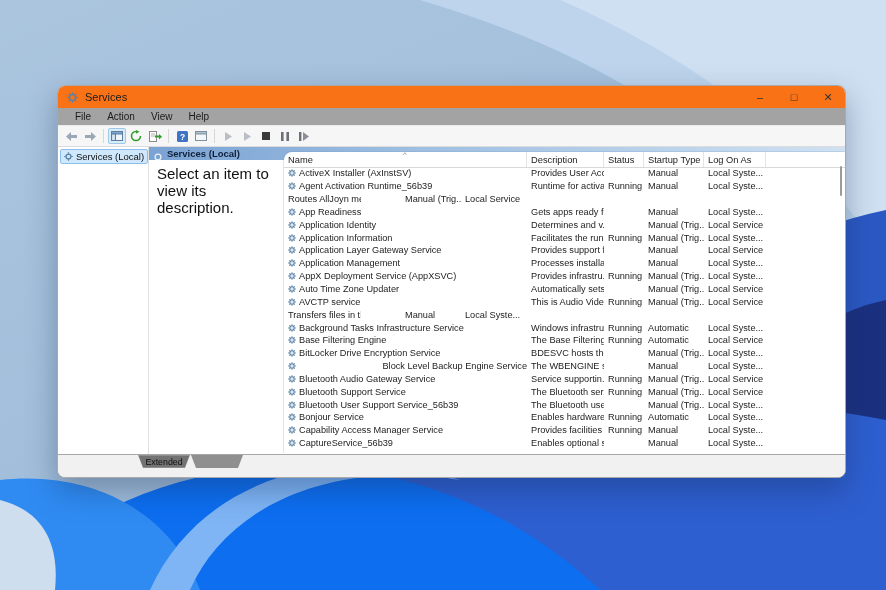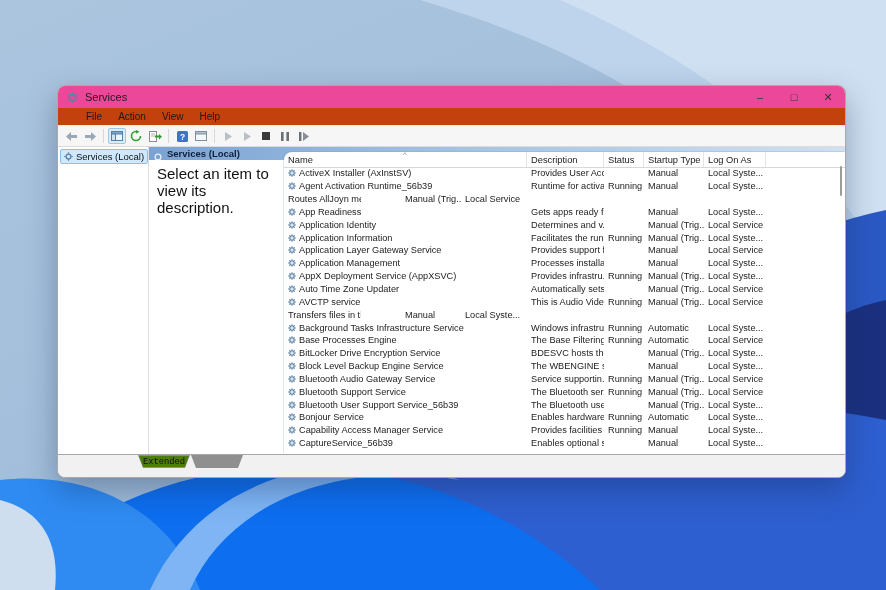--- a/index.html
+++ b/index.html
@@ -10,27 +10,27 @@
   }
   .wallpaper{position:absolute;inset:0;z-index:0;}
 
   
   .app-window{
     position:absolute;left:57px;top:85px;width:789px;height:393px;z-index:2;
     background:#f9f9f9;border:1px solid #a9a9a9;border-radius:8px;
     box-shadow:0 12px 30px rgba(20,40,80,.35);
     display:flex;flex-direction:column;overflow:hidden;box-sizing:border-box;
   }
-  .titlebar{height:22px;background:#ec4899;display:flex;align-items:center;flex:0 0 auto;}
+  .titlebar{height:22px;background:#f97316;display:flex;align-items:center;flex:0 0 auto;}
   .titlebar .app-icon{margin-left:9px;display:inline-flex;}
   .titlebar .title{font-size:11px;color:#1b1b1b;margin-left:7px;}
   .caption-buttons{margin-left:auto;display:flex;align-items:center;height:100%;}
   .caption-btn{width:34px;height:100%;display:flex;align-items:center;justify-content:center;
     font-size:11px;color:#333;cursor:default;}
-  .menubar{height:17px;background:#c2410c;border-bottom:1px solid #ececec;display:flex;align-items:center;padding-left:20px;flex:0 0 auto;text-align:center;}
+  .menubar{height:17px;background:#a3a3a3;border-bottom:1px solid #ececec;display:flex;align-items:center;padding-left:9px;flex:0 0 auto;text-align:center;}
   .menu-item{font-size:10px;color:#1b1b1b;padding:0 8px;line-height:17px;}
   .toolbar{height:20px;background:#f6f6f6;border-bottom:1px solid #dcdcdc;display:flex;align-items:center;padding-left:4px;gap:1px;flex:0 0 auto;}
   .tb-btn{width:18px;height:16px;display:flex;align-items:center;justify-content:center;border-radius:2px;}
   .tb-btn.active{background:#d9ecfa;border:1px solid #9cc9e8;box-sizing:border-box;}
   .tb-sep{width:1px;height:14px;background:#d7d7d7;margin:0 3px;}
 
   
   .app-body{flex:1 1 auto;display:flex;min-height:0;background:#fff;}
   .tree-panel{width:91px;flex:0 0 auto;background:#fff;border-right:1px solid #e0e0e0;padding-top:2px;box-sizing:border-box;}
   .tree-item{display:flex;align-items:center;gap:3px;margin:0 2px;padding:1px 3px;
@@ -54,21 +54,21 @@
   .cell{font-size:9.2px;color:#1c1c1c;white-space:nowrap;overflow:hidden;padding-left:4px;box-sizing:border-box;flex:0 0 auto;}
   .cell.name{display:flex;align-items:center;gap:3px;}
   .vscroll-thumb{position:absolute;right:3px;top:14px;width:2px;height:30px;background:#9b9b9b;border-radius:1px;}
 
   
   .tab-strip{height:16px;background:#f1f1f1;border-top:1px solid #a7a7a7;flex:0 0 auto;display:flex;align-items:flex-start;padding-left:80px;position:relative;}
   .tab-outer{height:13px;margin-right:1px;background:#8f8f8f;
     clip-path:polygon(0 0,100% 0,calc(100% - 5px) 100%,5px 100%);padding:0;position:relative;}
   .tab-inner{position:absolute;inset:1px;clip-path:polygon(0 0,100% 0,calc(100% - 4px) 100%,4px 100%);
     display:flex;align-items:center;justify-content:center;font-size:8.8px;color:#111;padding:0 12px;}
-  .tab-active .tab-inner{background:#4d7c0f;font-family:Liberation Mono, monospace;}
+  .tab-active .tab-inner{background:#737373;}
   .tab-idle .tab-inner{background:#f9a8d4;margin-top:24px;}
   .tab-outer{min-width:52px;}
   .status-strip{height:6px;background:#f1f1f1;flex:0 0 auto;}
 </style>
 </head>
 <body>
 
 <div class="wallpaper">
   <svg width="886" height="590" viewBox="0 0 886 590" preserveAspectRatio="none">
     <defs>
@@ -502,21 +502,21 @@
                     <line x1="5.5" y1="0.2" x2="5.5" y2="2"></line>
                     <line x1="5.5" y1="9" x2="5.5" y2="10.8"></line>
                     <line x1="0.2" y1="5.5" x2="2" y2="5.5"></line>
                     <line x1="9" y1="5.5" x2="10.8" y2="5.5"></line>
                     <line x1="1.8" y1="1.8" x2="3" y2="3"></line>
                     <line x1="8" y1="8" x2="9.2" y2="9.2"></line>
                     <line x1="9.2" y1="1.8" x2="8" y2="3"></line>
                     <line x1="3" y1="8" x2="1.8" y2="9.2"></line>
                   </g>
                 </svg>
-                <span>Base Processes Engine</span>
+                <span>Base Filtering Engine</span>
               </div>
               <div class="cell" style="width: 77px;">The Base Filtering ...</div>
               <div class="cell" style="width: 40px;">Running</div>
               <div class="cell" style="width: 60px;">Automatic</div>
               <div class="cell" style="width: 62px;">Local Service</div>
             </div>
             <div class="svc-row">
               <div class="cell name" style="width: 243px;">
                 <svg width="8" height="8" viewBox="0 0 11 11">
                   <circle cx="5.5" cy="5.5" r="3" fill="#dce9f4" stroke="#5b82a6" stroke-width="1.4"></circle>
@@ -532,21 +532,21 @@
                   </g>
                 </svg>
                 <span>BitLocker Drive Encryption Service</span>
               </div>
               <div class="cell" style="width: 77px;">BDESVC hosts the ...</div>
               <div class="cell" style="width: 40px;"></div>
               <div class="cell" style="width: 60px;">Manual (Trig...</div>
               <div class="cell" style="width: 62px;">Local Syste...</div>
             </div>
             <div class="svc-row">
-              <div class="cell name" style="width: 243px;">
+              <div class="cell name" style="width: 243px; justify-content: space-between;">
                 <svg width="8" height="8" viewBox="0 0 11 11">
                   <circle cx="5.5" cy="5.5" r="3" fill="#dce9f4" stroke="#5b82a6" stroke-width="1.4"></circle>
                   <g stroke="#5b82a6" stroke-width="1.4">
                     <line x1="5.5" y1="0.2" x2="5.5" y2="2"></line>
                     <line x1="5.5" y1="9" x2="5.5" y2="10.8"></line>
                     <line x1="0.2" y1="5.5" x2="2" y2="5.5"></line>
                     <line x1="9" y1="5.5" x2="10.8" y2="5.5"></line>
                     <line x1="1.8" y1="1.8" x2="3" y2="3"></line>
                     <line x1="8" y1="8" x2="9.2" y2="9.2"></line>
                     <line x1="9.2" y1="1.8" x2="8" y2="3"></line>

